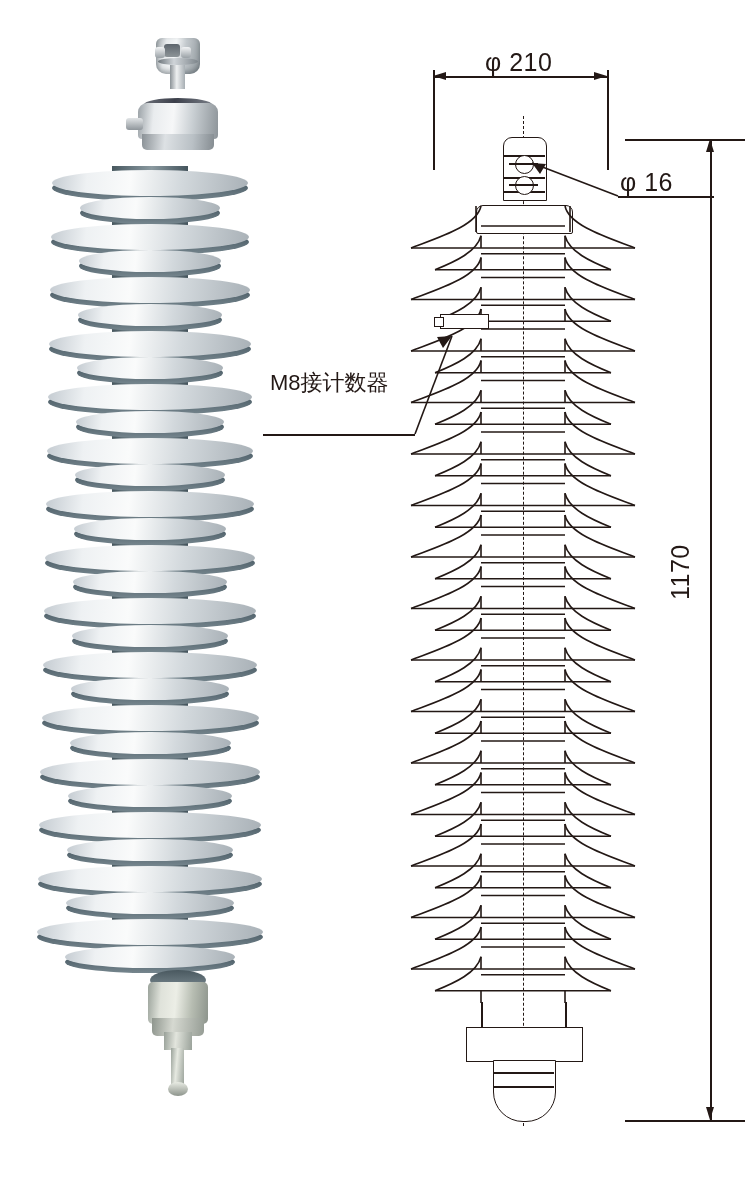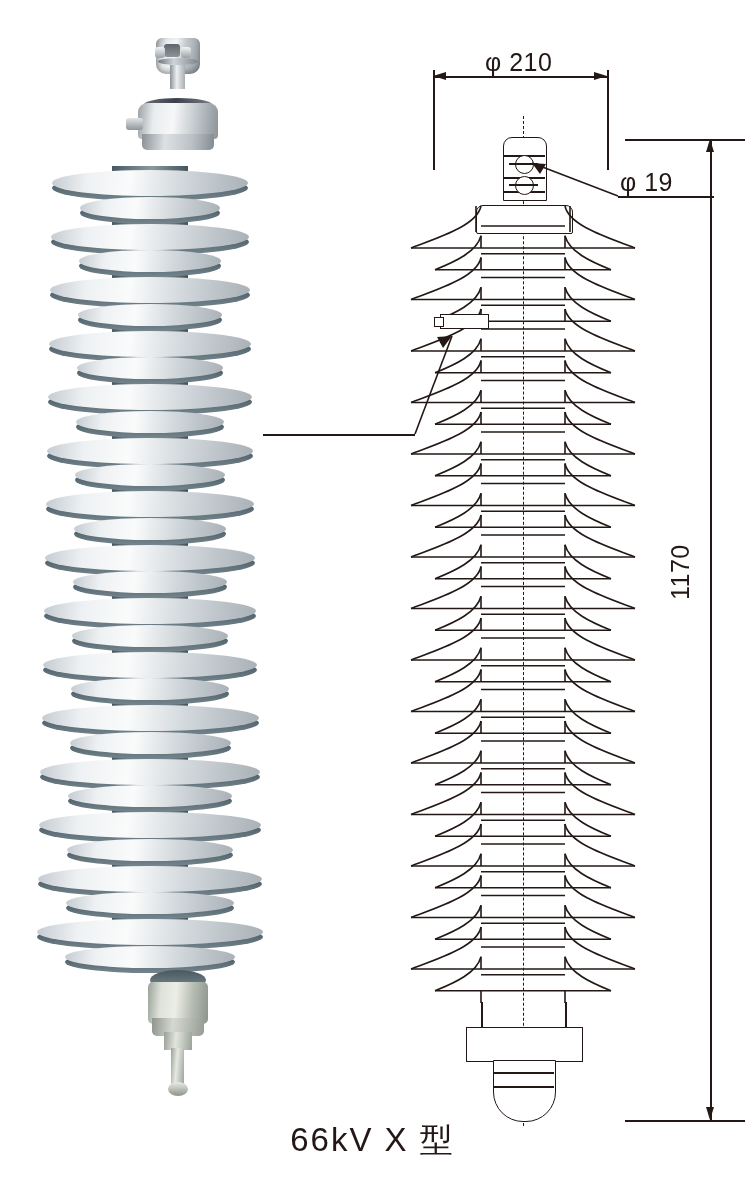--- a/index.html
+++ b/index.html
@@ -208,21 +208,21 @@
     <div class="hole" style="left:215px;top:155px;width:17px;height:17px;"></div>
     <div class="hole" style="left:215px;top:176px;width:17px;height:17px;"></div>
     <div class="ln hl" style="left:209px;top:163px;width:29px;"></div>
     <div class="ln hl" style="left:209px;top:184px;width:29px;"></div>
 
     <svg class="shed-svg" width="445" height="1189">
       <line x1="232" y1="163" x2="318" y2="196" stroke="#231815" stroke-width="1.6"></line>
       <polygon points="232,163 246,164 240,174" fill="#231815"></polygon>
     </svg>
     <div class="ln hl" style="left:318px;top:196px;width:96px;"></div>
-    <div class="dimtext" style="left:320px;top:168px;">φ 19</div>
+    <div class="dimtext" style="left:320px;top:168px;">φ 16</div>
 
     <div class="box" style="left:176px;top:205px;width:95px;height:27px;border-radius:7px 7px 2px 2px;"></div>
 
     <svg id="shed-stack" class="shed-svg" width="445" height="1189">
         <path d="M 181 206 C 177 226, 137 238, 111 248" fill="none" stroke="#231815" stroke-width="1.6"></path>
         <path d="M 265 206 C 269 226, 309 238, 335 248" fill="none" stroke="#231815" stroke-width="1.6"></path>
         <line x1="111" y1="248" x2="335" y2="248" stroke="#231815" stroke-width="1.6"></line>
         <line x1="181" y1="226" x2="265" y2="226" stroke="#231815" stroke-width="1.6"></line>
         <path d="M 181 235.75 C 177 251.75, 155 261.75, 135 269.75" fill="none" stroke="#231815" stroke-width="1.6"></path>
         <path d="M 265 235.75 C 269 251.75, 291 261.75, 311 269.75" fill="none" stroke="#231815" stroke-width="1.6"></path>
@@ -416,21 +416,21 @@
 
     <div class="ln hl" style="left:325px;top:139px;width:120px;"></div>
     <div class="ln hl" style="left:325px;top:1120px;width:120px;"></div>
     <div class="ln vl" style="left:410px;top:139px;height:981px;"></div>
     <div class="arrow ar-up" style="left:406px;top:139px;"></div>
     <div class="arrow ar-down" style="left:406px;top:1107px;"></div>
     <div class="dimtext" style="left:366px;top:600px;transform:rotate(-90deg);transform-origin:left top;">1170</div>
   </div>
 
   <div class="note" style="left:270px;top:368px;">
+    <div>M8接计数器</div>
   </div>
   <div class="ln hl" style="left:263px;top:434px;width:152px;"></div>
   <svg class="shed-svg" width="745" height="1189" style="left:0;top:0;">
     <line x1="415" y1="434" x2="452" y2="336" stroke="#231815" stroke-width="1.6"></line>
     <polygon points="452,336 443,348 437,337" fill="#231815"></polygon>
   </svg>
 
-  <div class="caption">66kV X 型</div>
 </div>
 
 </body></html>

